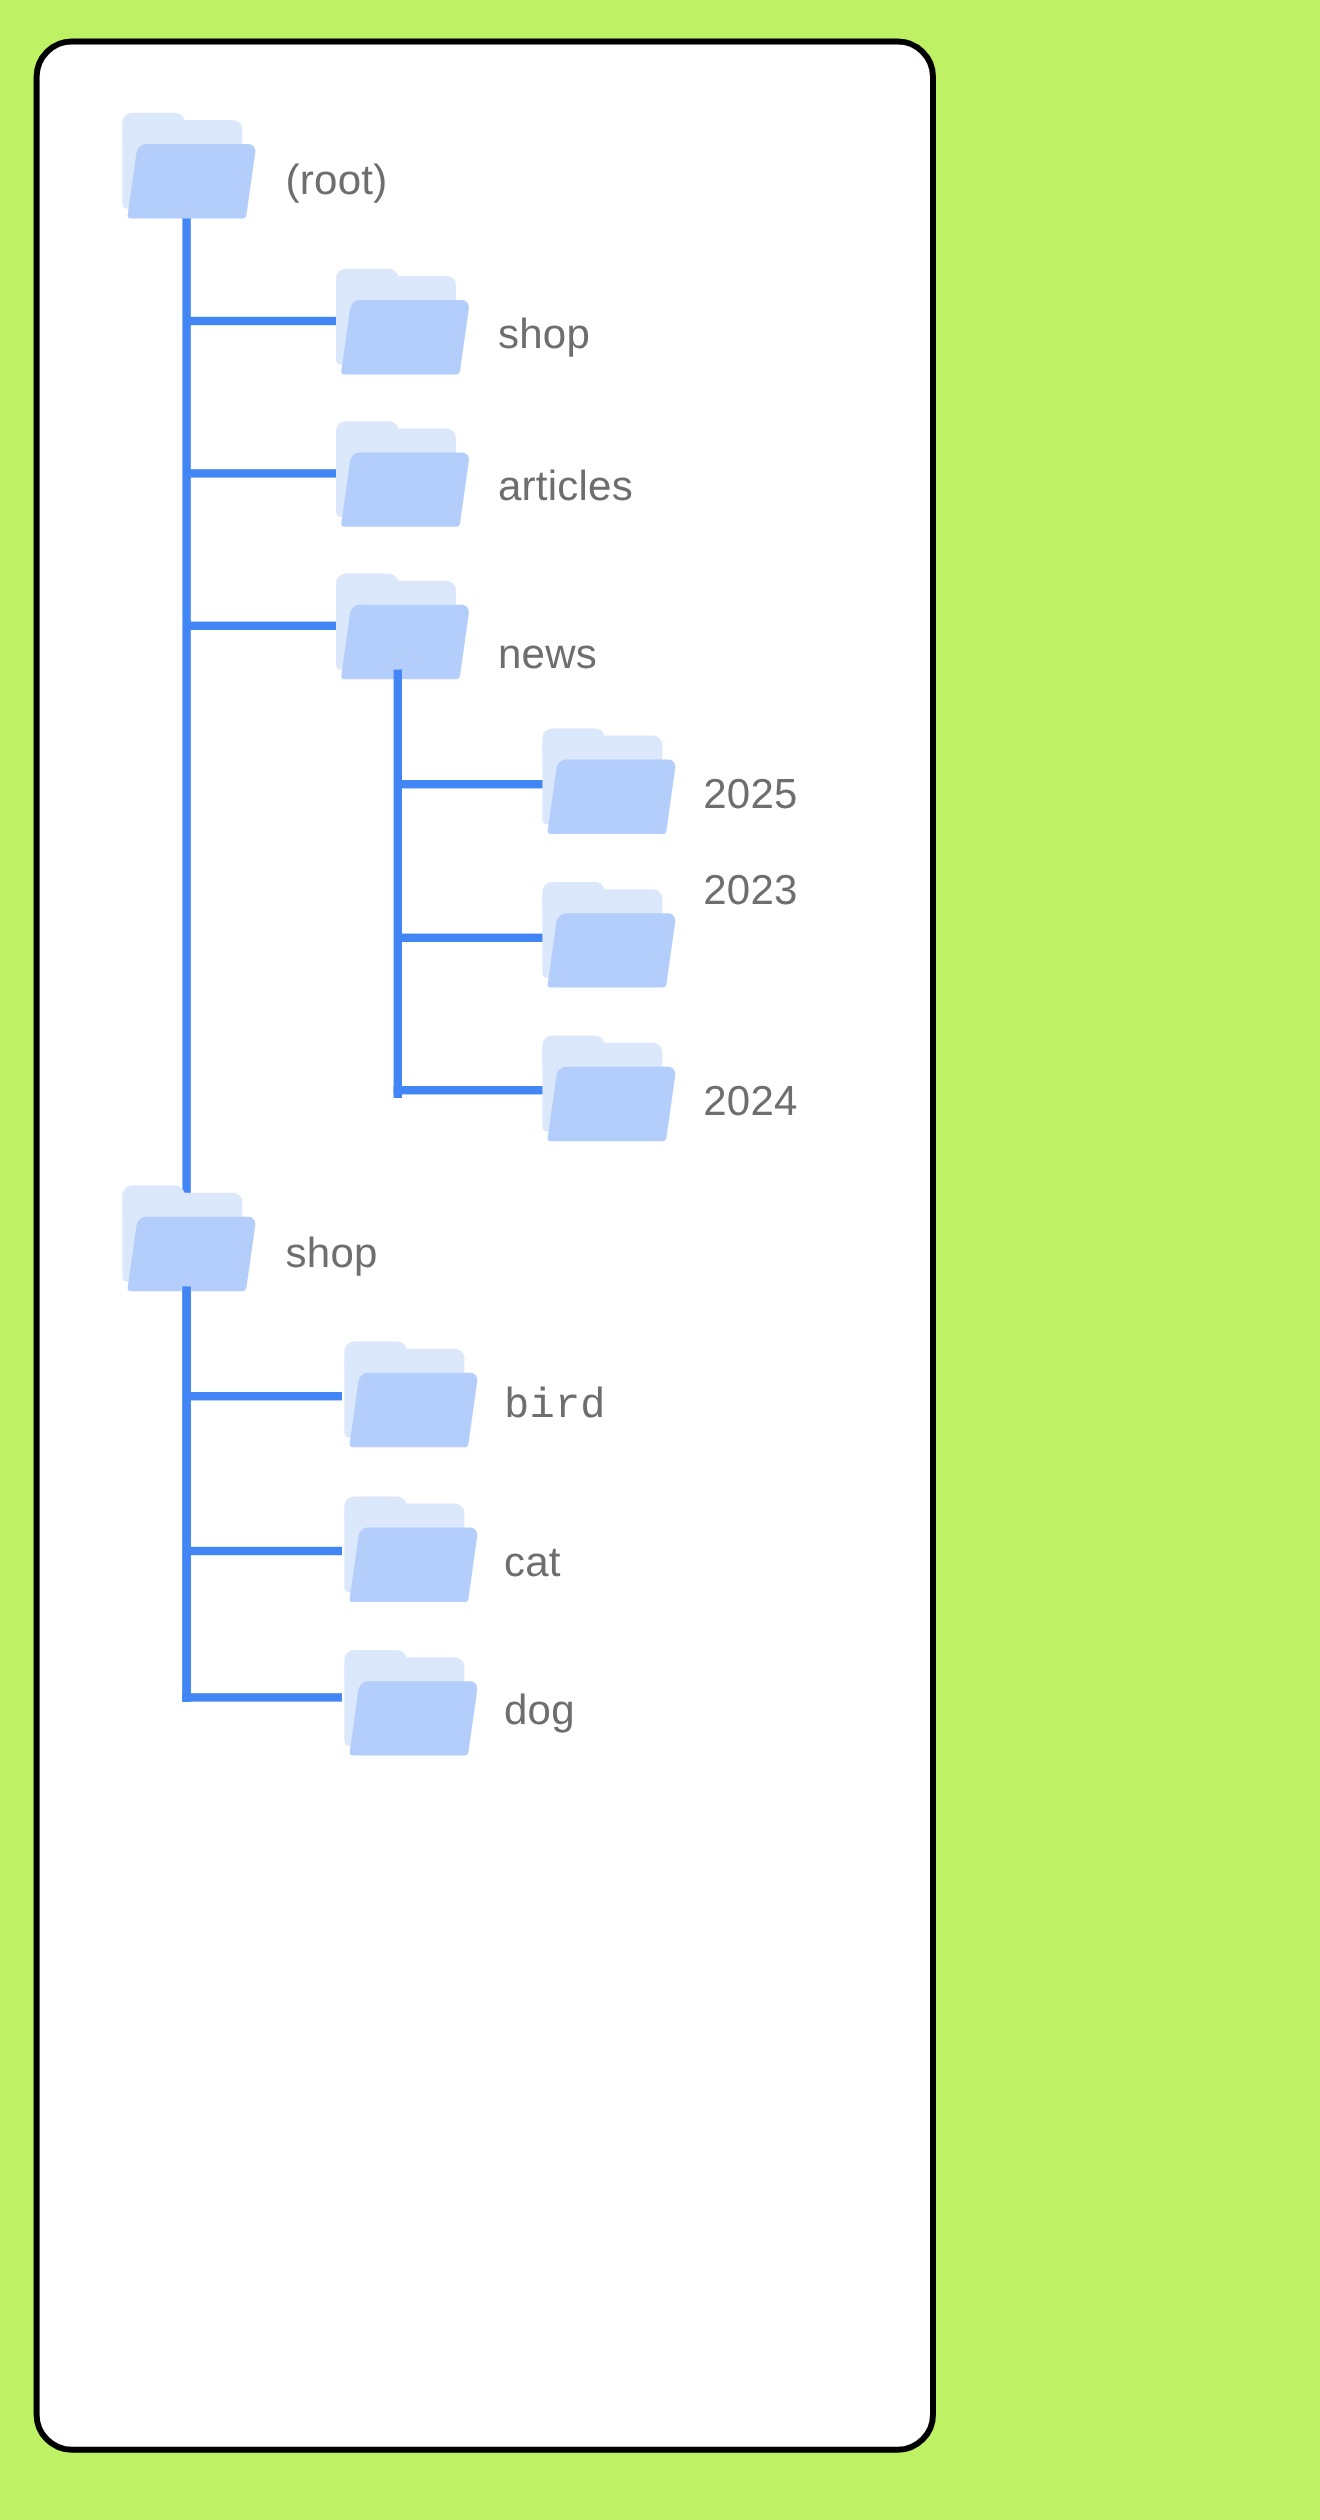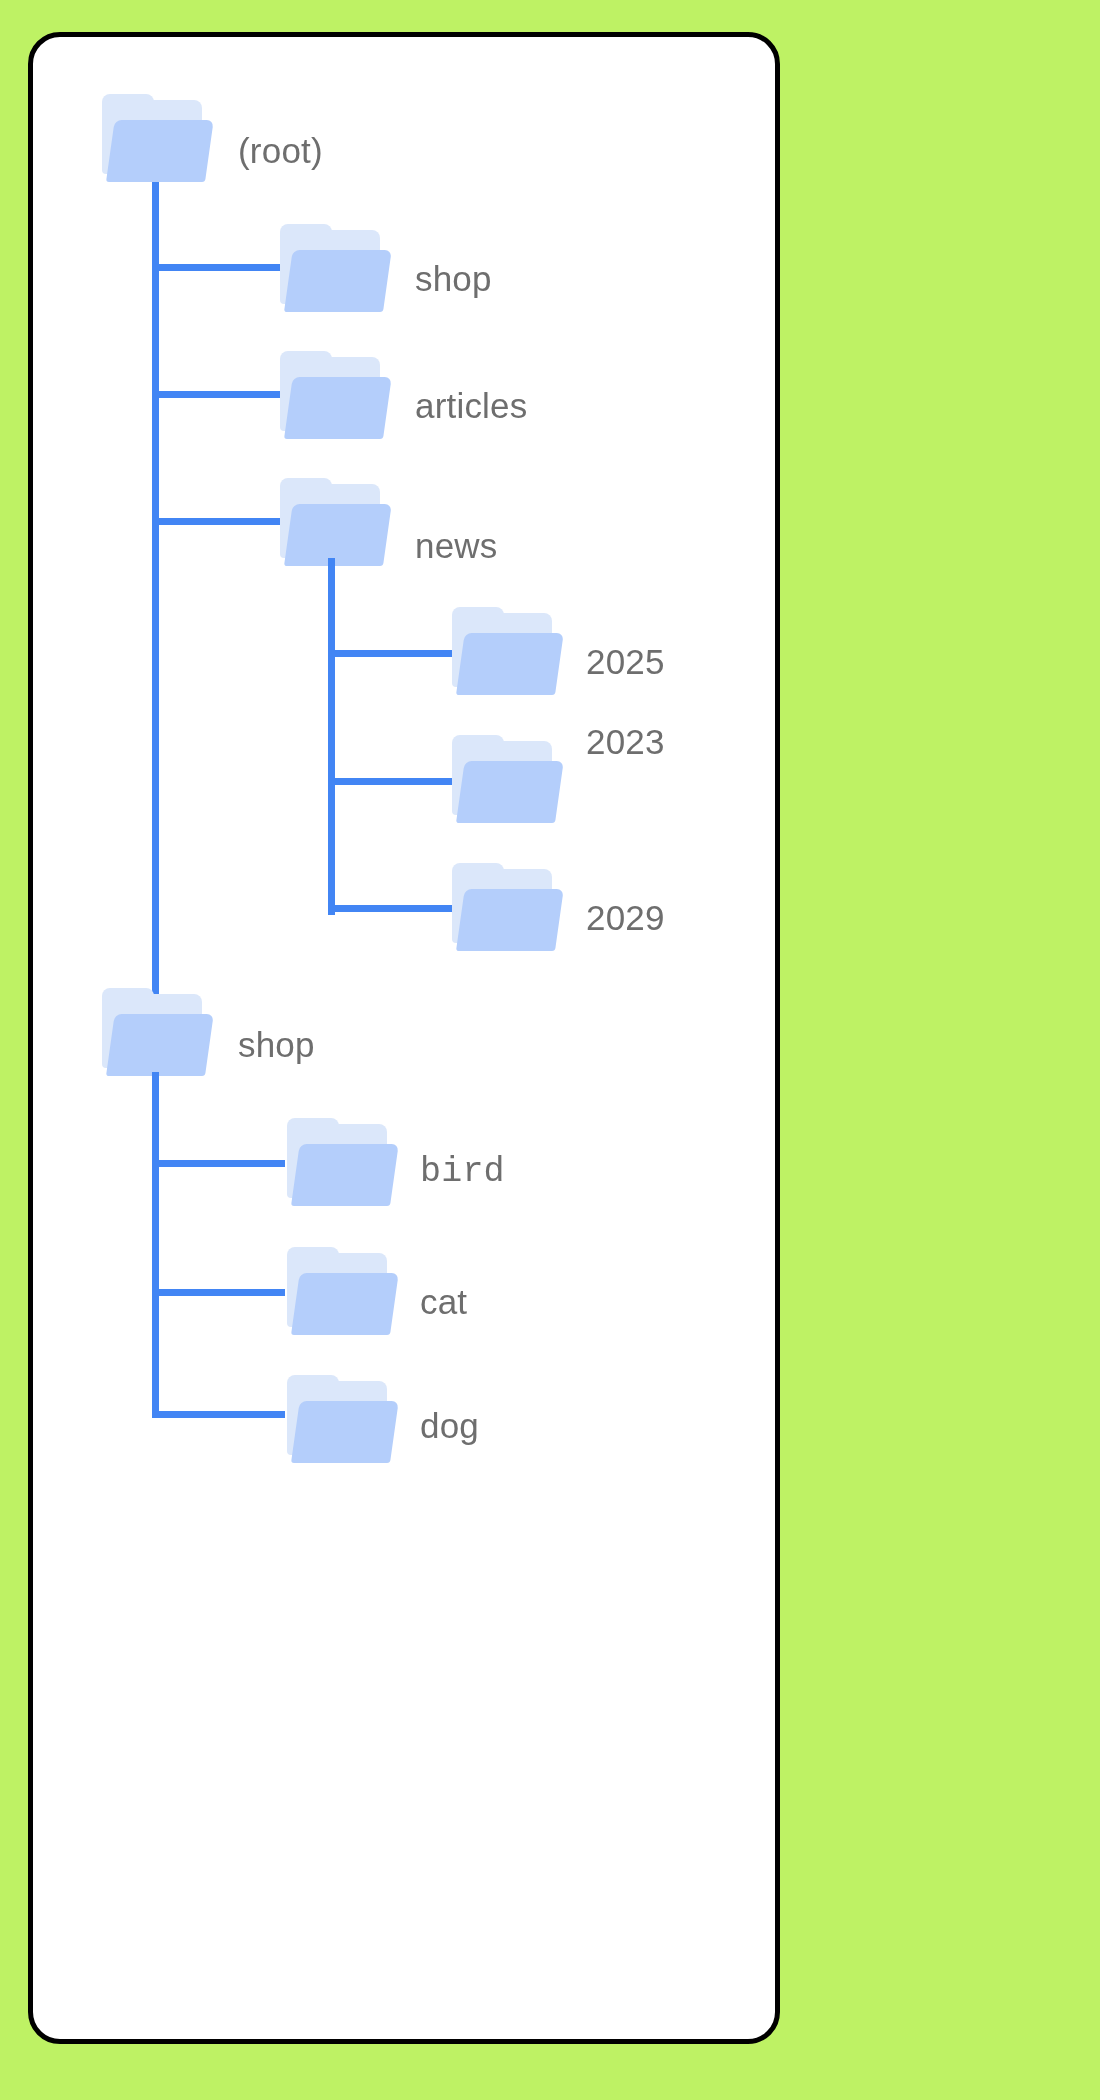--- a/index.html
+++ b/index.html
@@ -162,21 +162,21 @@
       <div class="front" style="background: rgb(180, 206, 251);"></div>
     </div>
     <div class="label" style="left: 586px; top: 724px; color: rgb(110, 110, 110);">2023</div>
 
     <div class="hline" style="left: 328px; top: 905px; width: 133px; background: rgb(66, 133, 244);"></div>
     <div class="folder" style="left:450px; top:863px;">
       <div class="tab" style="background: rgb(219, 231, 250);"></div>
       <div class="back" style="background: rgb(219, 231, 250);"></div>
       <div class="front" style="background: rgb(180, 206, 251);"></div>
     </div>
-    <div class="label" style="left: 586px; top: 900px; color: rgb(110, 110, 110);">2029</div>
+    <div class="label" style="left: 586px; top: 900px; color: rgb(110, 110, 110);">2024</div>
 
     <div class="folder" style="left:100px; top:988px;">
       <div class="tab" style="background: rgb(219, 231, 250);"></div>
       <div class="back" style="background: rgb(219, 231, 250);"></div>
       <div class="front" style="background: rgb(180, 206, 251);"></div>
     </div>
     <div class="label" style="left: 238px; top: 1027px; color: rgb(110, 110, 110);">shop</div>
 
     <div class="vline" style="left: 152px; top: 1072px; height: 346px; background: rgb(66, 133, 244);"></div>
 

